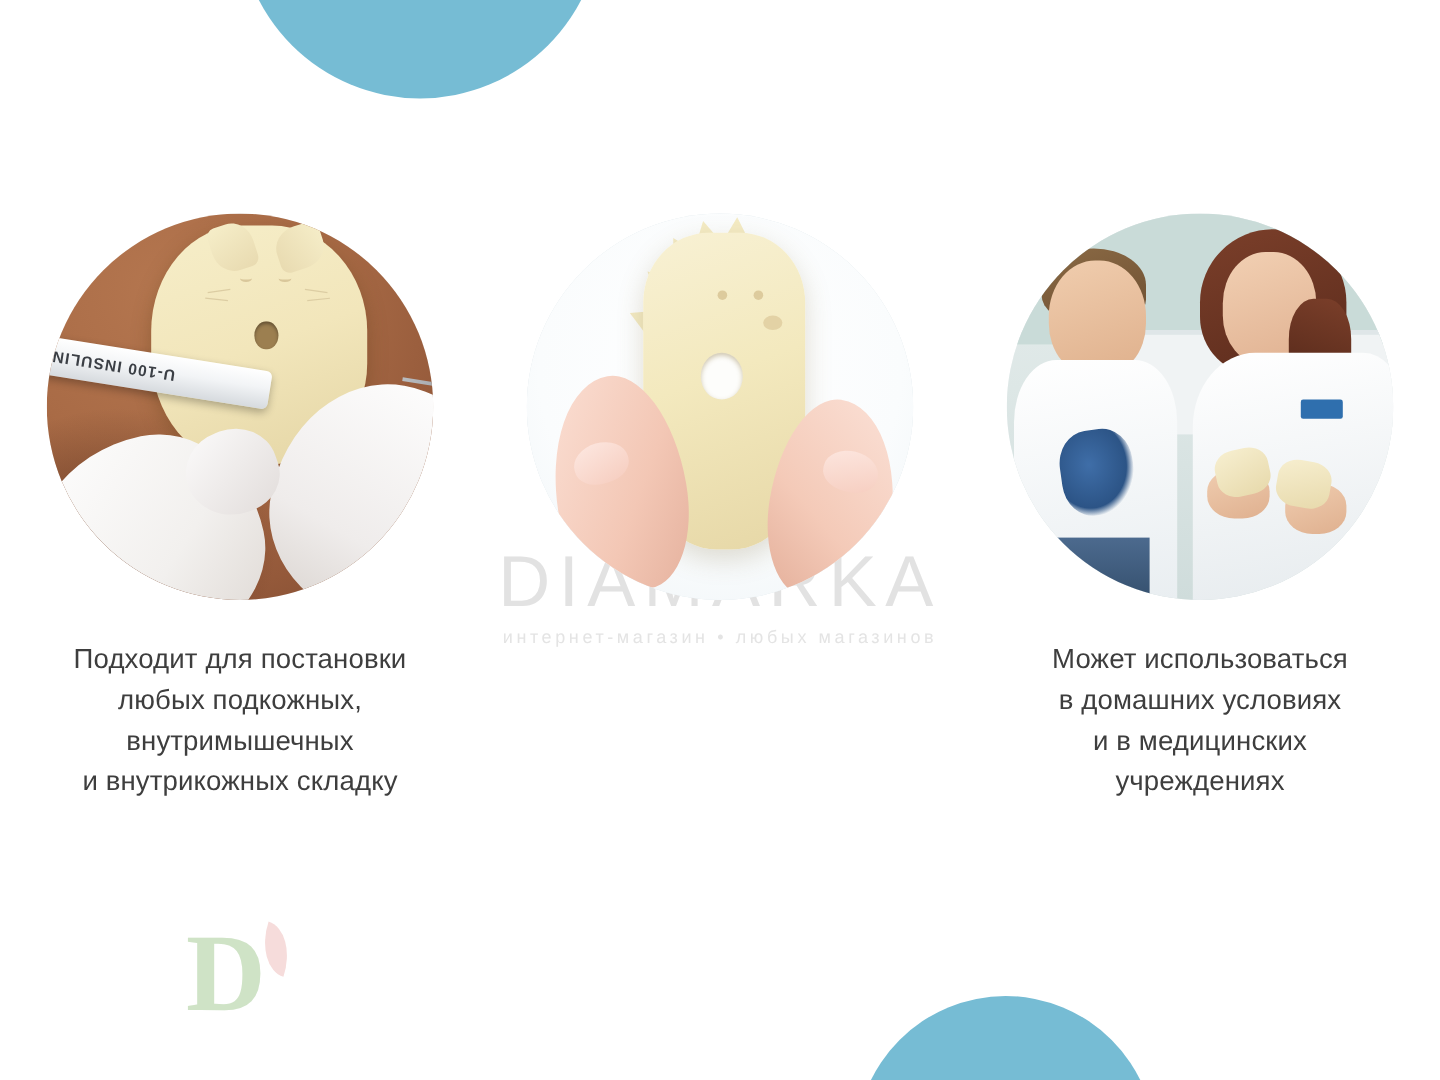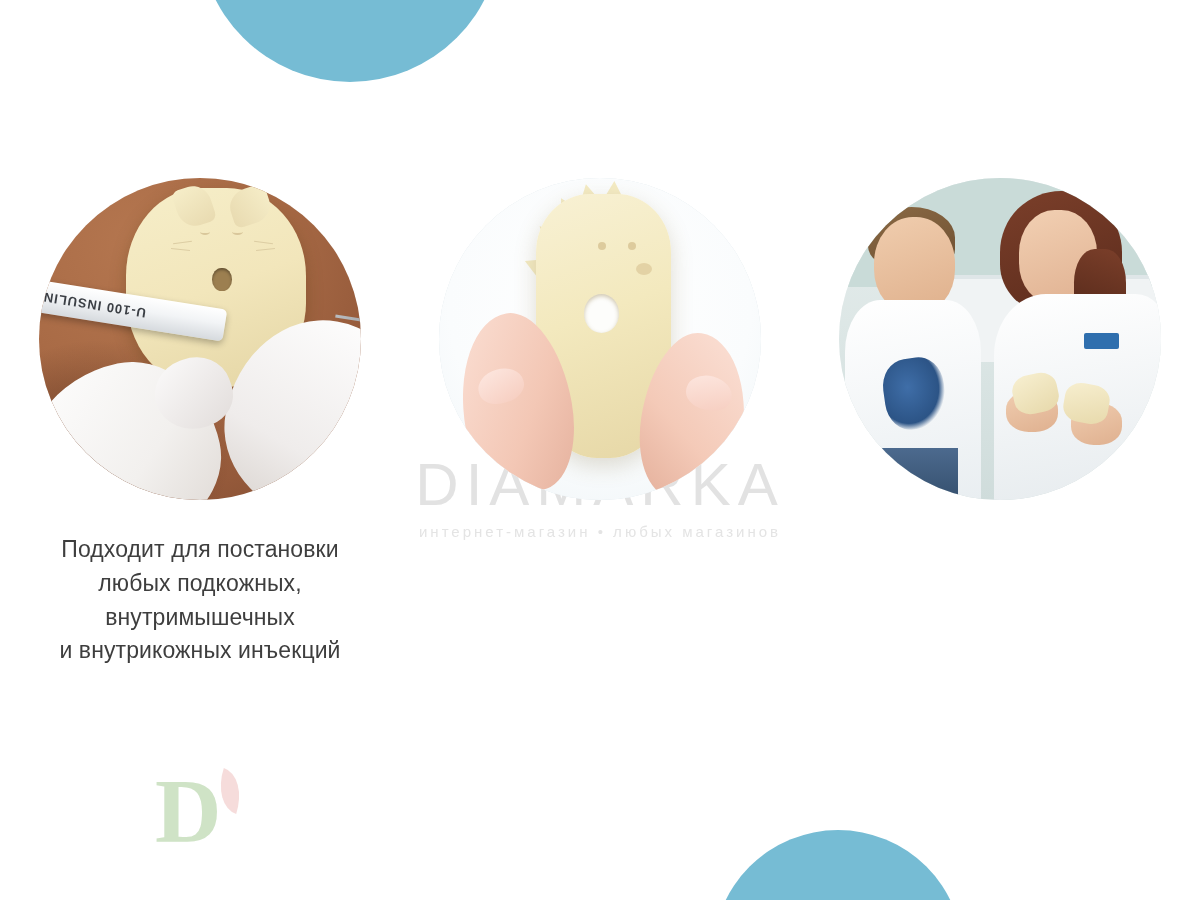--- a/index.html
+++ b/index.html
@@ -489,21 +489,21 @@
       <div class="glove-l"></div>
       <div class="glove-finger"></div>
       <div class="syringe">
         <div class="syringe-text">U-100 INSULIN</div>
       </div>
       <div class="needle"></div>
     </div>
     <div class="caption">Подходит для постановки
 любых подкожных,
 внутримышечных
-и внутрикожных инъекций</div>
+и внутрикожных складку</div>
   </div>
 
   <div class="column">
     <div class="photo ring" id="photo-hedgehog">
       <div class="bg"></div>
       <div class="spike" style="left:36%;top:6%;transform:rotate(-30deg);"></div>
       <div class="spike" style="left:43%;top:2%;transform:rotate(-12deg);"></div>
       <div class="spike" style="left:51%;top:1%;transform:rotate(2deg);"></div>
       <div class="spike" style="left:30%;top:14%;transform:rotate(-48deg);"></div>
       <div class="spike" style="left:26%;top:24%;transform:rotate(-66deg);"></div>
@@ -533,20 +533,24 @@
       <div class="nurse-hair"></div>
       <div class="nurse-head"></div>
       <div class="nurse-hair2"></div>
       <div class="nurse-body"></div>
       <div class="badge"></div>
       <div class="hand" style="left:52%;top:66%;"></div>
       <div class="hand" style="left:72%;top:70%;"></div>
       <div class="pad-small" style="left:54%;top:61%;transform:rotate(-12deg);"></div>
       <div class="pad-small" style="left:70%;top:64%;transform:rotate(10deg);"></div>
     </div>
+    <div class="caption">Может использоваться
+в домашних условиях
+и в медицинских
+учреждениях</div>
   </div>
 
 </div>
 
 <div id="logo">
   <div class="letter">D</div>
   <div class="leaf"></div>
 </div>
 
 </body></html>

